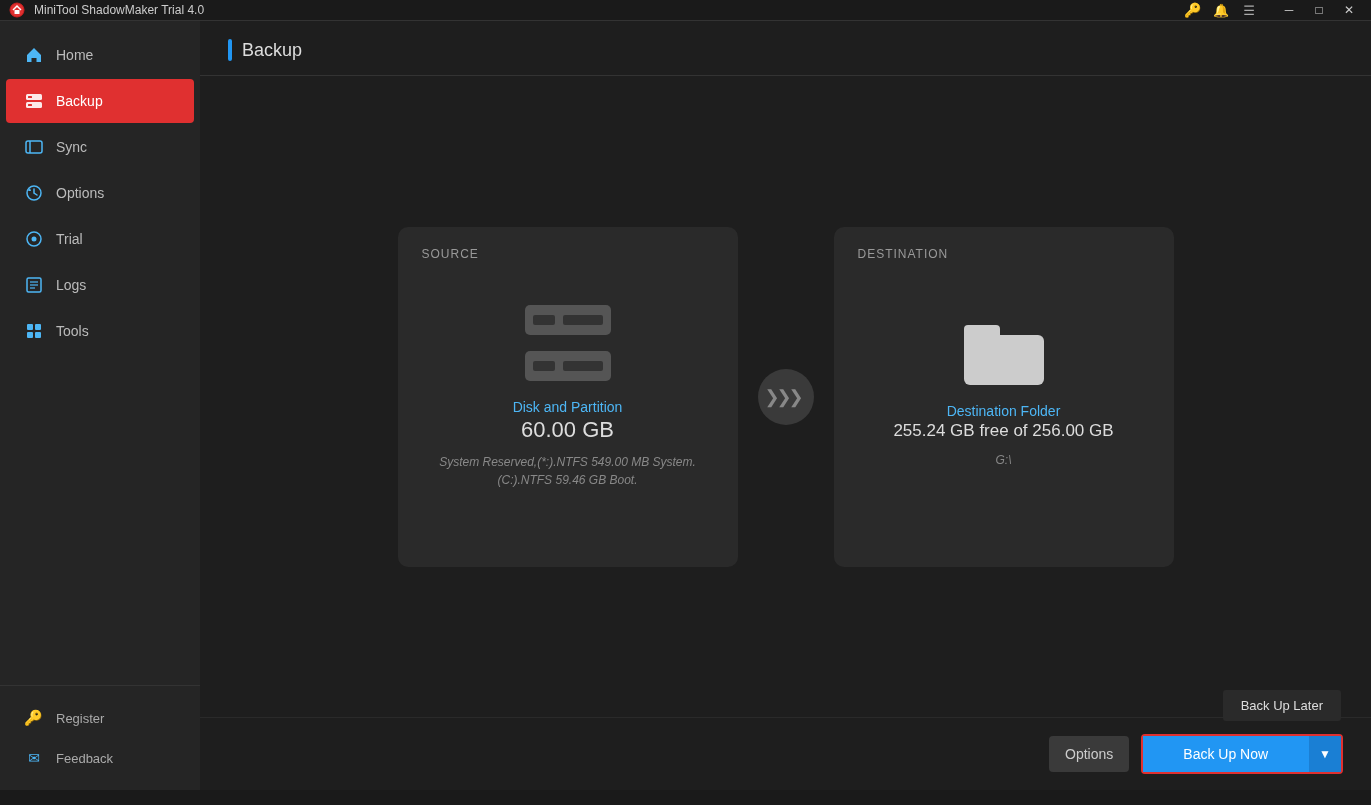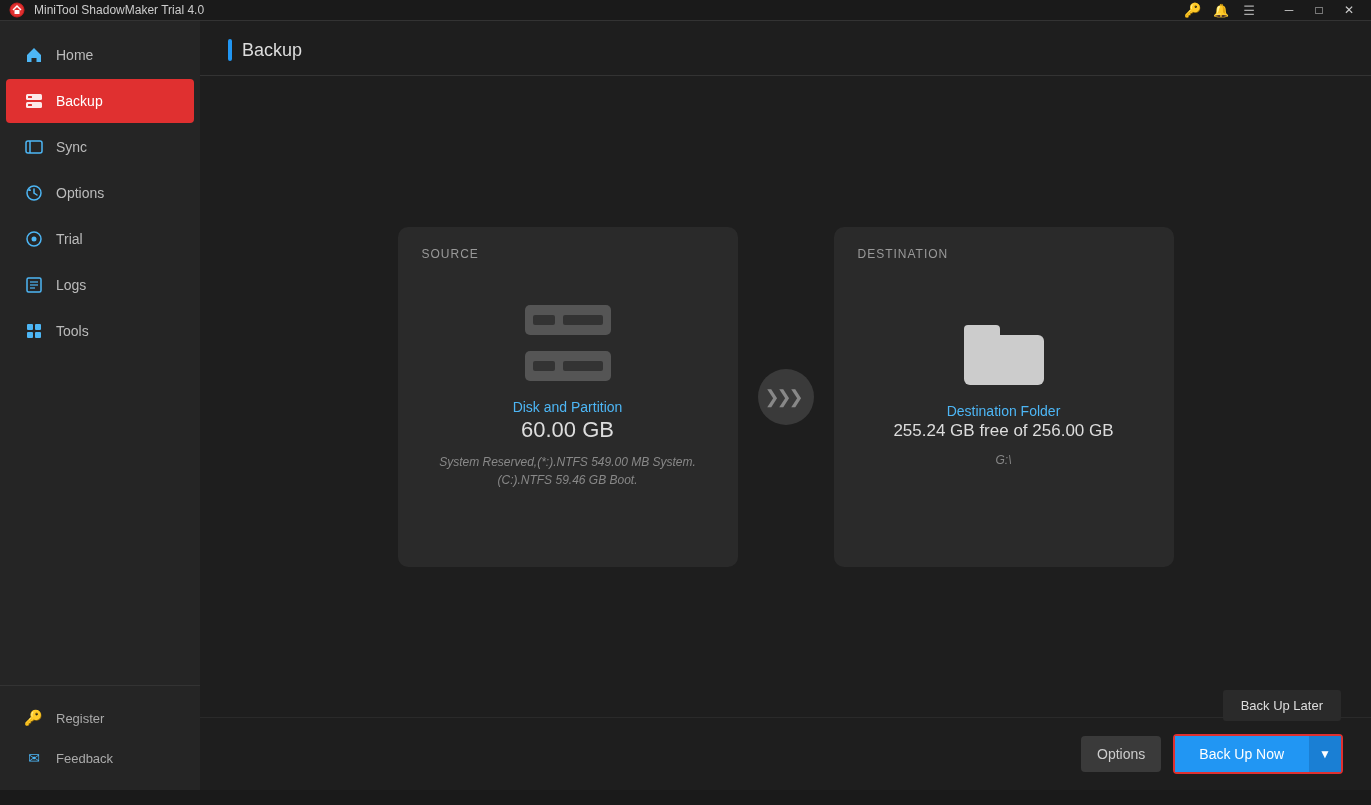--- a/index.html
+++ b/index.html
@@ -302,21 +302,21 @@
       background: #2a2a2a;
       color: #ddd;
       border: none;
       font-size: 13px;
       cursor: pointer;
       white-space: nowrap;
       border-radius: 3px;
     }
 
     .btn-backup-now {
-      padding: 10px 24px;
+      padding: 10px 40px;
       background: #2196f3;
       color: #fff;
       border: none;
       font-size: 14px;
       cursor: pointer;
       font-weight: 500;
     }
 
     .btn-dropdown-arrow {
       padding: 10px 10px;

